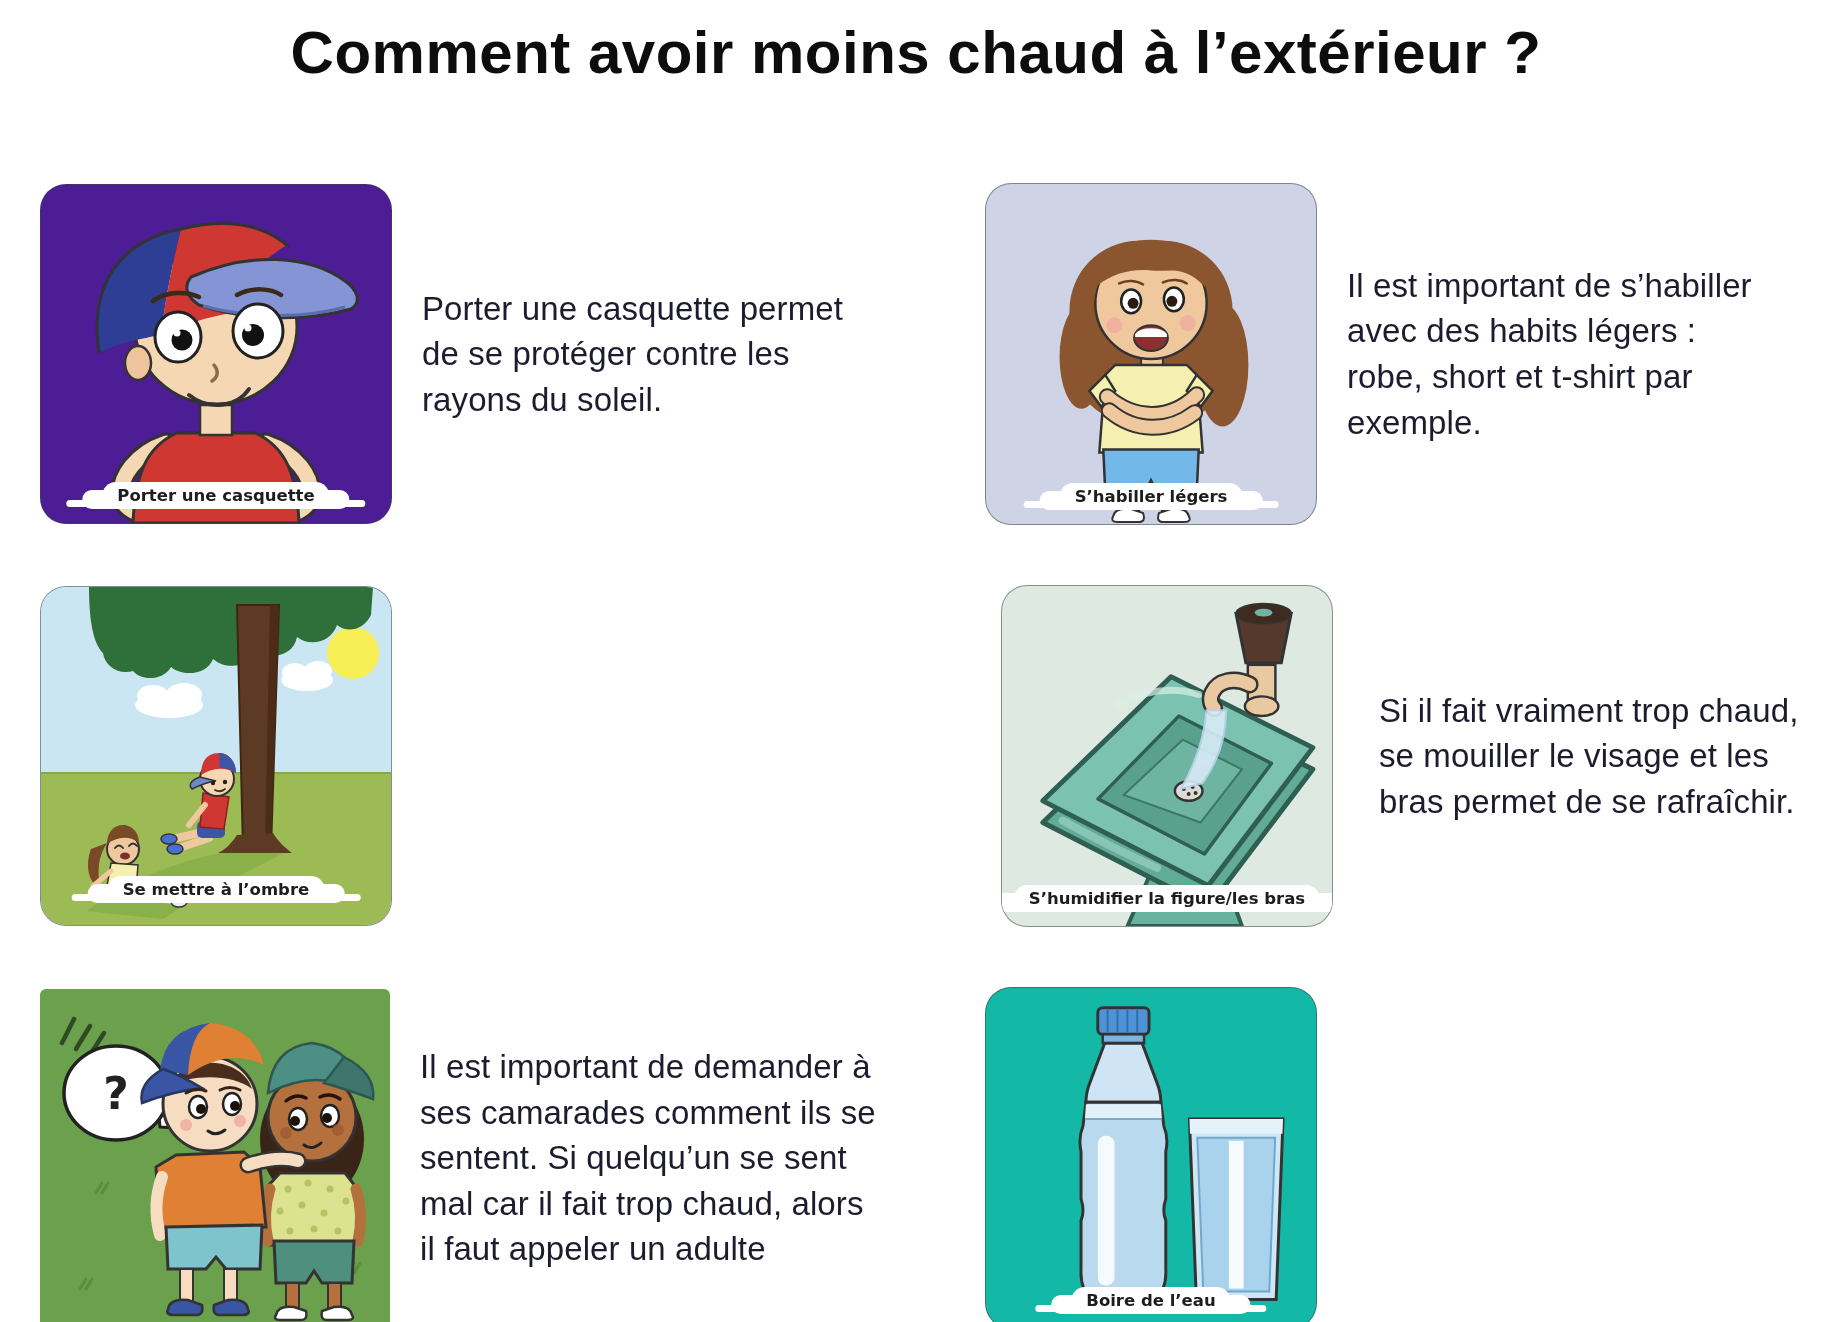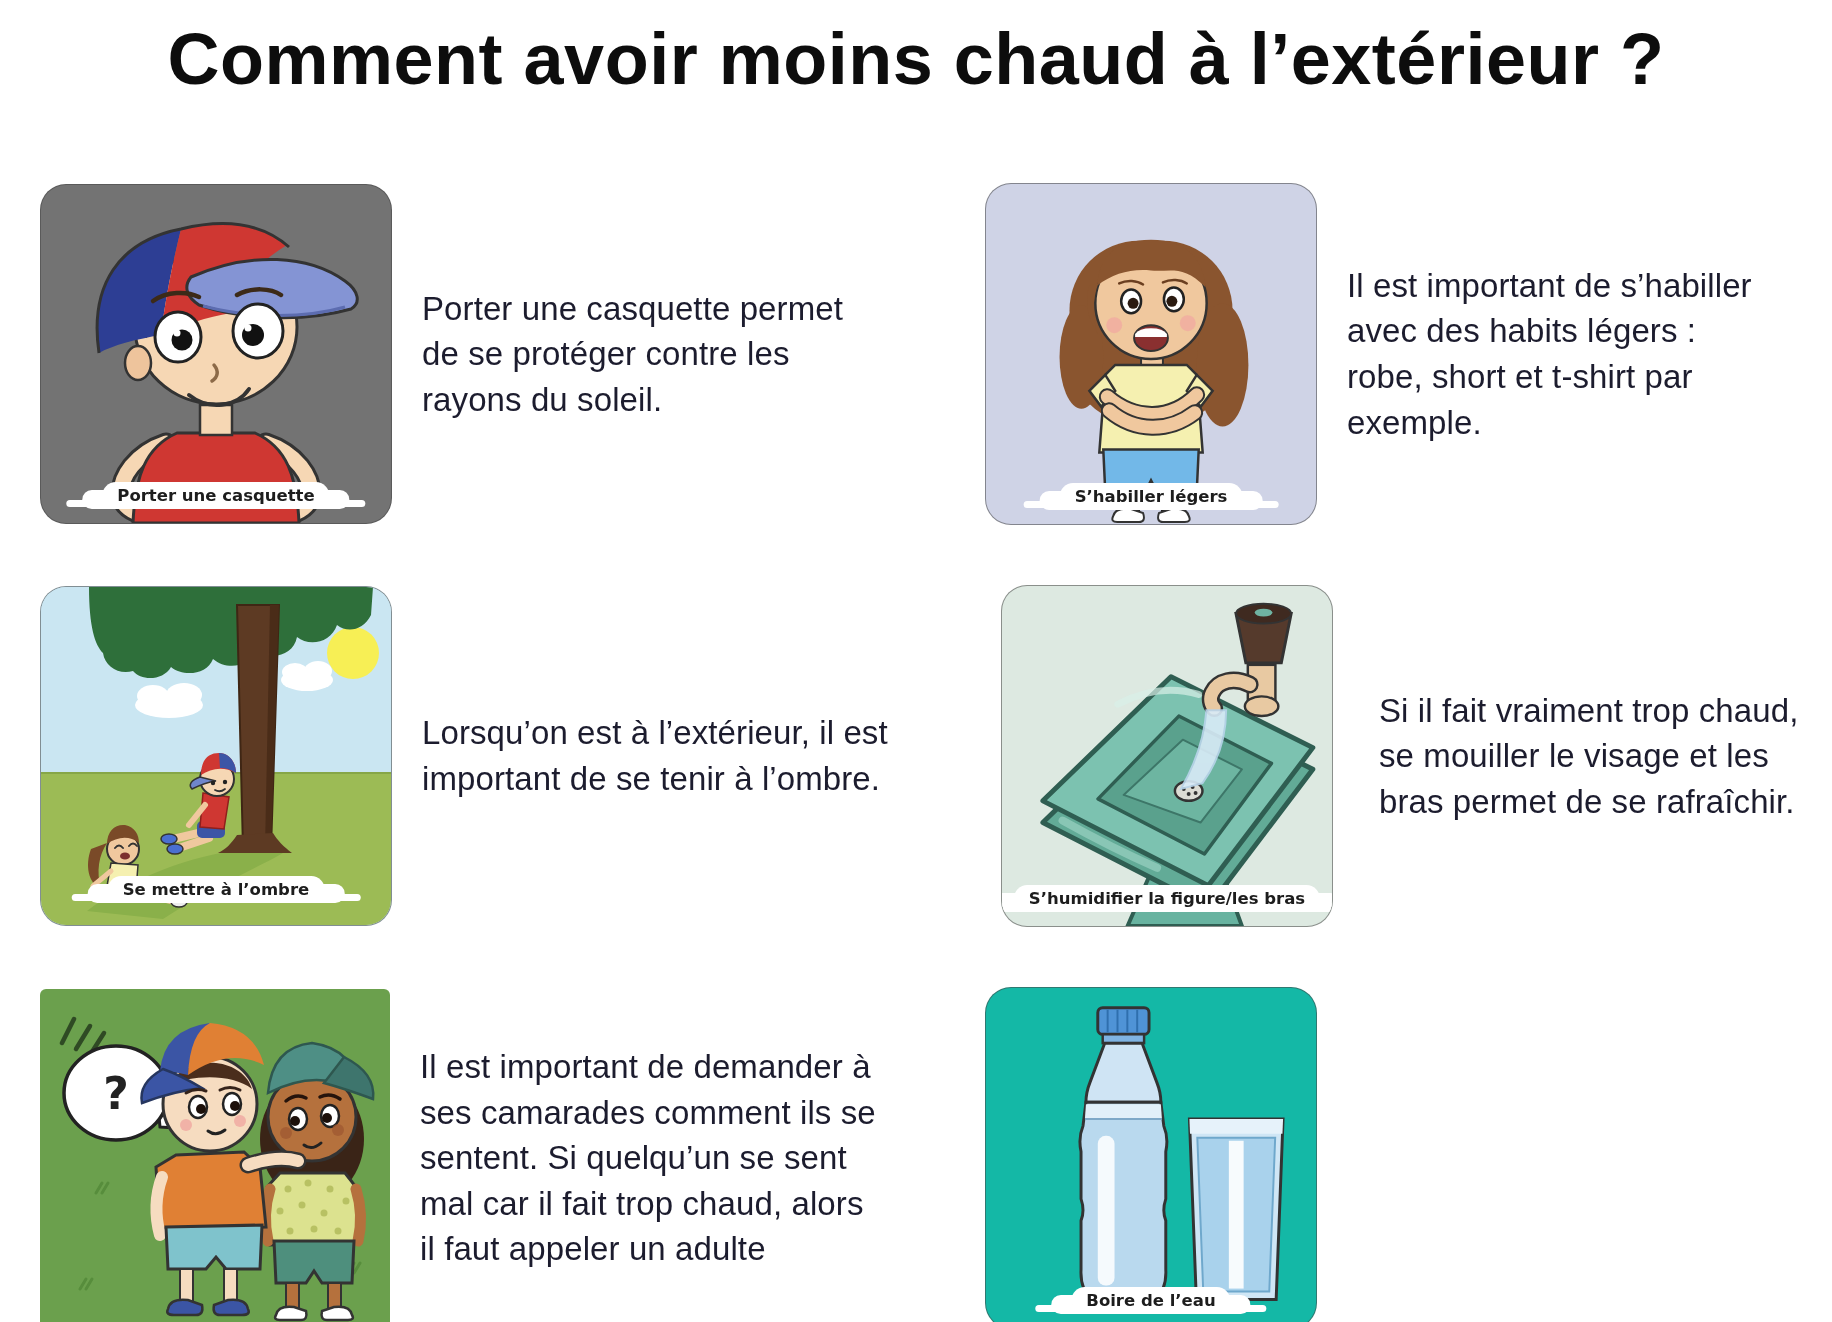--- a/index.html
+++ b/index.html
@@ -2,21 +2,21 @@
 <html lang="fr"><head>
 <meta charset="utf-8">
 <style>
   html,body { margin:0; padding:0; background:#ffffff; }
   .page {
     position:relative; width:1832px; height:1322px; background:#ffffff;
     font-family:"Liberation Sans", sans-serif; color:#1c1c2e; overflow:hidden;
   }
   .title {
     position:absolute; top:18px; left:0; width:100%;
-    margin:0; text-align:center; font-size:72px; font-weight:bold;
+    margin:0; text-align:center; font-size:60px; font-weight:bold;
     letter-spacing:0.5px; color:#0d0d0d;
   }
   .grid {
     position:absolute; top:183px; left:40px; width:1760px;
     display:grid; grid-template-columns:945px auto; row-gap:44px;
   }
   .tip { display:flex; align-items:center; gap:30px; }
   .tip p {
     margin:0; font-size:33px; line-height:1.38; white-space:pre-line;
     color:#1c1c2e; letter-spacing:0.1px;
@@ -43,21 +43,21 @@
 </head>
 <body>
 
 <div class="page">
 
   <h1 class="title">Comment avoir moins chaud à l’extérieur ?</h1>
 
   <div class="grid">
 
     <section class="tip">
-      <figure class="card" style="margin: 0px; background: #737373;">
+      <figure class="card" style="margin: 0px; background: #4c1d95;">
         <svg viewBox="0 0 350 338">
 
           <path d="M125 258 C95 268 78 292 80 312 C84 326 102 333 120 330" stroke="#333" stroke-width="21" fill="none" stroke-linecap="round"></path>
           <path d="M125 258 C95 268 78 292 80 312 C84 326 102 333 120 330" stroke="#f6d7b4" stroke-width="15" fill="none" stroke-linecap="round"></path>
           <path d="M225 258 C255 268 272 292 270 312 C266 326 248 333 230 330" stroke="#333" stroke-width="21" fill="none" stroke-linecap="round"></path>
           <path d="M225 258 C255 268 272 292 270 312 C266 326 248 333 230 330" stroke="#f6d7b4" stroke-width="15" fill="none" stroke-linecap="round"></path>
 
           <path d="M92 338 C94 292 104 262 136 248 L214 248 C246 262 256 292 258 338 Z" fill="#cf3732" stroke="#333" stroke-width="3"></path>
 
           <rect x="159" y="220" width="32" height="30" fill="#f6d7b4" stroke="#333" stroke-width="2.5"></rect>
@@ -194,22 +194,20 @@
           <path d="M70 276 L97 278 L95 303 L66 299 Z" fill="#f5f0b0" stroke="#333" stroke-width="1.5"></path>
           <path d="M70 284 L52 299" stroke="#f0c89e" stroke-width="5" stroke-linecap="round"></path>
           <rect x="80" y="294" width="25" height="13" rx="4" fill="#72b8e8" stroke="#333" stroke-width="1.5"></rect>
           <path d="M102 300 L130 306" stroke="#f0c89e" stroke-width="7" stroke-linecap="round"></path>
           <path d="M103 307 L132 314" stroke="#f0c89e" stroke-width="7" stroke-linecap="round"></path>
           <ellipse cx="136" cy="306" rx="8" ry="5" fill="#eeeeee" stroke="#333" stroke-width="1.5"></ellipse>
           <ellipse cx="138" cy="315" rx="8" ry="5" fill="#eeeeee" stroke="#333" stroke-width="1.5"></ellipse>
         </svg>
         <figcaption class="cloud raised">Se mettre à l’ombre</figcaption>
       </figure>
-      <p>Lorsqu’on est à l’extérieur, il est
-important de se tenir à l’ombre.</p>
     </section>
 
     <section class="tip">
       <figure class="card right" style="margin: 16px; background: rgb(221, 233, 225);">
         <svg viewBox="0 0 332 345">
 
           <polygon points="150,290 222,290 242,345 126,345" fill="#68b3a0" stroke="#2f5e52" stroke-width="4"></polygon>
           <path d="M150 310 C170 320 200 322 228 314" stroke="#4f9b88" stroke-width="4" fill="none"></path>
 
           <polygon points="170,114 314,186 208,326 40,240" fill="#62ab97" stroke="#2f5e52" stroke-width="5" stroke-linejoin="round"></polygon>

